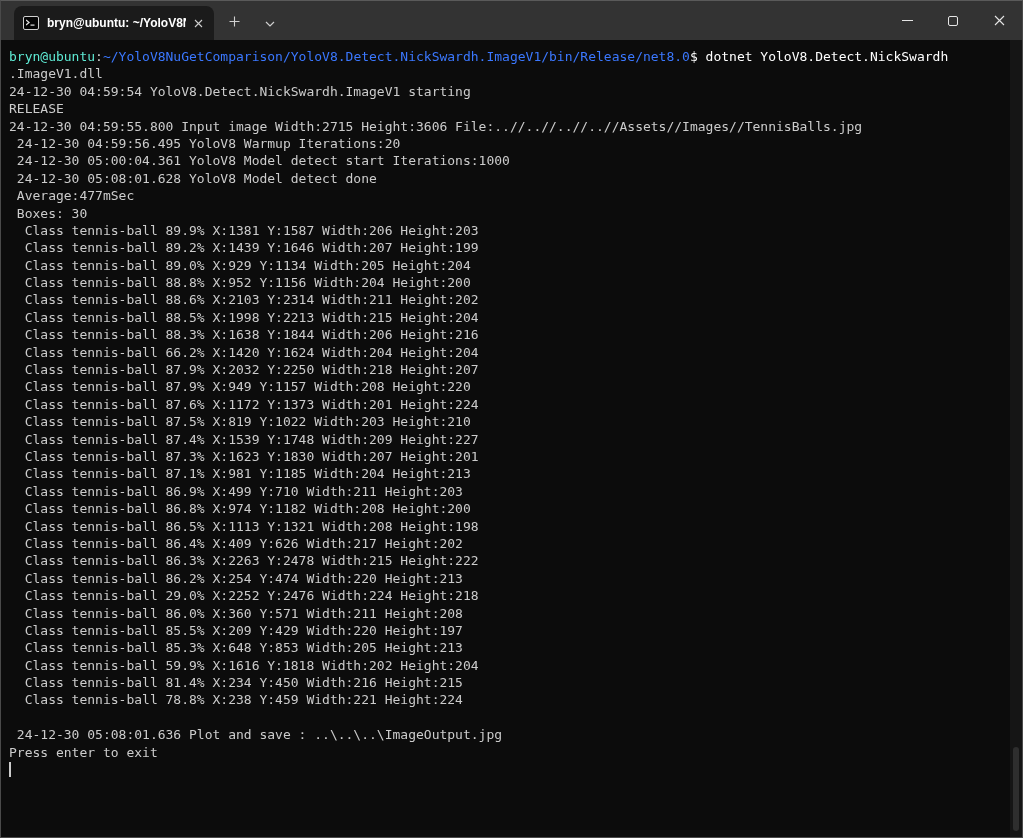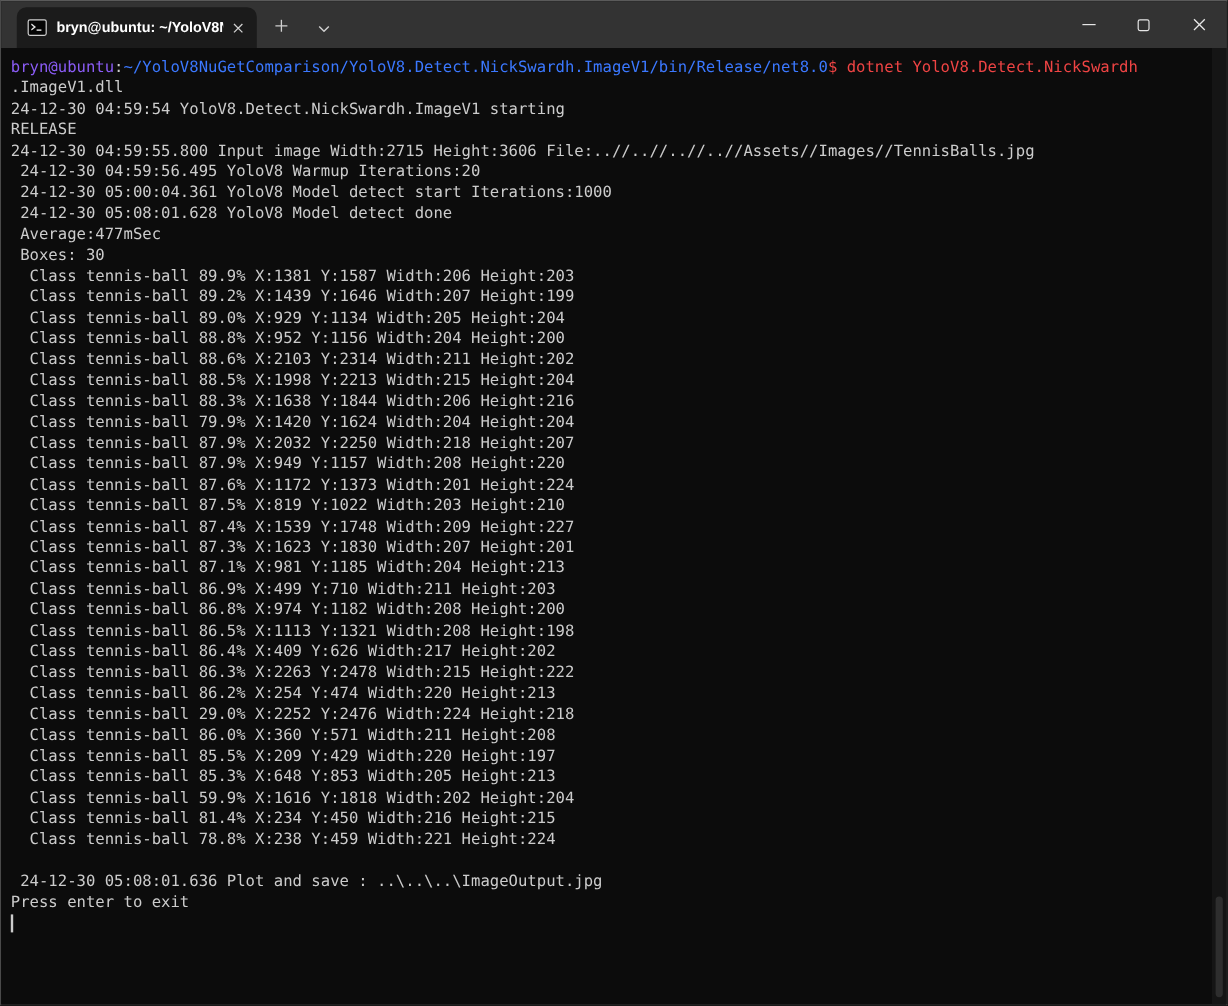--- a/index.html
+++ b/index.html
@@ -135,38 +135,38 @@
             <path d="M1 1 L10 10 M10 1 L1 10" stroke="#e6e6e6" stroke-width="1.1"></path>
           </svg>
         </span>
       </div>
     </div>
 
   </div>
 
   <div class="terminal">
     <div id="lines">
-        <div class="term-line"><span style="color: #8b5cf6;">bryn@ubuntu</span><span style="color: rgb(204, 204, 204);">:</span><span style="color: rgb(59, 120, 255); text-align: right;">~/YoloV8NuGetComparison/YoloV8.Detect.NickSwardh.ImageV1/bin/Release/net8.0</span><span style="color: #ef4444; margin-top: 24px;">$ dotnet YoloV8.Detect.NickSwardh</span></div>
+        <div class="term-line"><span style="color: #5eead4;">bryn@ubuntu</span><span style="color: rgb(204, 204, 204);">:</span><span style="color: rgb(59, 120, 255); text-align: right;">~/YoloV8NuGetComparison/YoloV8.Detect.NickSwardh.ImageV1/bin/Release/net8.0</span><span style="color: #ffffff; margin-top: 24px;">$ dotnet YoloV8.Detect.NickSwardh</span></div>
         <div class="term-line">.ImageV1.dll</div>
         <div class="term-line">24-12-30 04:59:54 YoloV8.Detect.NickSwardh.ImageV1 starting</div>
         <div class="term-line">RELEASE</div>
         <div class="term-line">24-12-30 04:59:55.800 Input image Width:2715 Height:3606 File:..//..//..//..//Assets//Images//TennisBalls.jpg</div>
         <div class="term-line"> 24-12-30 04:59:56.495 YoloV8 Warmup Iterations:20</div>
         <div class="term-line"> 24-12-30 05:00:04.361 YoloV8 Model detect start Iterations:1000</div>
         <div class="term-line"> 24-12-30 05:08:01.628 YoloV8 Model detect done</div>
         <div class="term-line"> Average:477mSec</div>
         <div class="term-line"> Boxes: 30</div>
         <div class="term-line">  Class tennis-ball 89.9% X:1381 Y:1587 Width:206 Height:203</div>
         <div class="term-line">  Class tennis-ball 89.2% X:1439 Y:1646 Width:207 Height:199</div>
         <div class="term-line">  Class tennis-ball 89.0% X:929 Y:1134 Width:205 Height:204</div>
         <div class="term-line">  Class tennis-ball 88.8% X:952 Y:1156 Width:204 Height:200</div>
         <div class="term-line">  Class tennis-ball 88.6% X:2103 Y:2314 Width:211 Height:202</div>
         <div class="term-line">  Class tennis-ball 88.5% X:1998 Y:2213 Width:215 Height:204</div>
         <div class="term-line">  Class tennis-ball 88.3% X:1638 Y:1844 Width:206 Height:216</div>
-        <div class="term-line">  Class tennis-ball 79.9% X:1420 Y:1624 Width:204 Height:204</div>
+        <div class="term-line">  Class tennis-ball 66.2% X:1420 Y:1624 Width:204 Height:204</div>
         <div class="term-line">  Class tennis-ball 87.9% X:2032 Y:2250 Width:218 Height:207</div>
         <div class="term-line">  Class tennis-ball 87.9% X:949 Y:1157 Width:208 Height:220</div>
         <div class="term-line">  Class tennis-ball 87.6% X:1172 Y:1373 Width:201 Height:224</div>
         <div class="term-line">  Class tennis-ball 87.5% X:819 Y:1022 Width:203 Height:210</div>
         <div class="term-line">  Class tennis-ball 87.4% X:1539 Y:1748 Width:209 Height:227</div>
         <div class="term-line">  Class tennis-ball 87.3% X:1623 Y:1830 Width:207 Height:201</div>
         <div class="term-line">  Class tennis-ball 87.1% X:981 Y:1185 Width:204 Height:213</div>
         <div class="term-line">  Class tennis-ball 86.9% X:499 Y:710 Width:211 Height:203</div>
         <div class="term-line">  Class tennis-ball 86.8% X:974 Y:1182 Width:208 Height:200</div>
         <div class="term-line">  Class tennis-ball 86.5% X:1113 Y:1321 Width:208 Height:198</div>

